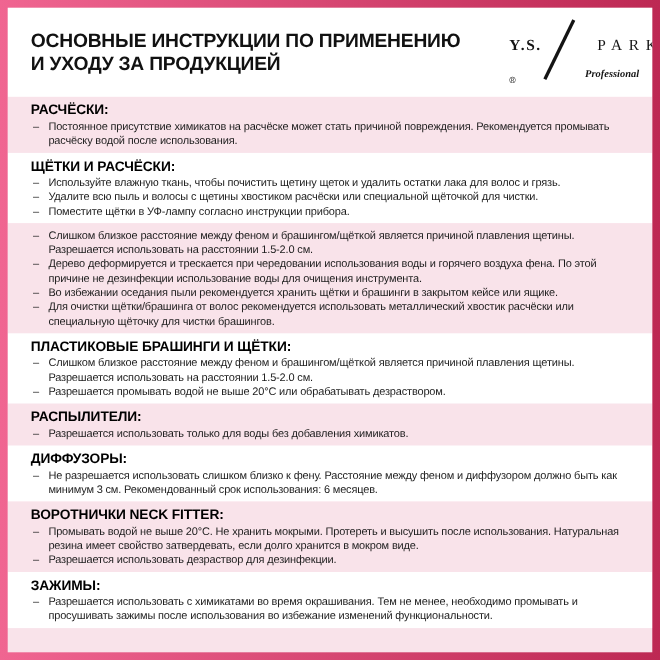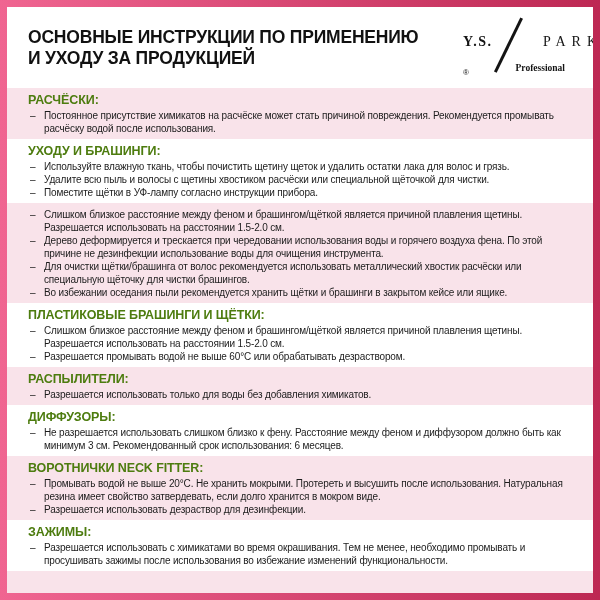--- a/index.html
+++ b/index.html
@@ -50,38 +50,38 @@
     color: #141414;
     margin-left: 28px;
   }
   .logo-slash {
     position: absolute; left: 44px; top: -2px;
     width: 2.5px; height: 60px;
     background: #141414;
     transform: rotate(26deg);
   }
   .logo-professional {
-    position: absolute; right: 16px; bottom: 4px;
+    position: absolute; right: 0; bottom: 4px;
     font-family: "Liberation Serif", serif;
-    font-weight: 700; font-size: 9.5px;
+    font-style: italic; font-weight: 700; font-size: 9.5px;
     color: #141414;
     text-align: center;
   }
   .logo-reg {
     position: absolute; left: 0; bottom: 0;
     font-size: 8px; color: #141414;
   }
   
   .section { padding: 4px 22px 4px 21px; flex: 0 0 auto; }
   .section.tint { background: #f9e3ea; }
   .section.plain { background: #ffffff; }
   .section h2 {
     font-size: 12.5px; line-height: 16px;
     font-weight: 700;
-    color: #4d7c0f;
+    color: #000000;
     letter-spacing: -0.1px;
   }
   .section ul { list-style: none; margin: 1px 0 0 0; }
   .section li {
     position: relative;
     font-size: 10px; line-height: 13px;
     letter-spacing: -0.15px;
     padding-left: 16px;
   }
   .section li::before {
@@ -110,42 +110,42 @@
     </div>
 
     <div class="section tint">
       <h2>РАСЧЁСКИ:</h2>
       <ul>
         <li>Постоянное присутствие химикатов на расчёске может стать причиной повреждения. Рекомендуется промывать расчёску водой после использования.</li>
       </ul>
     </div>
 
     <div class="section plain">
-      <h2>УХОДУ И БРАШИНГИ:</h2>
+      <h2>ЩЁТКИ И РАСЧЁСКИ:</h2>
       <ul>
         <li>Используйте влажную ткань, чтобы почистить щетину щеток и удалить остатки лака для волос и грязь.</li>
         <li>Удалите всю пыль и волосы с щетины хвостиком расчёски или специальной щёточкой для чистки.</li>
         <li>Поместите щётки в УФ-лампу согласно инструкции прибора.</li>
       </ul>
     </div>
 
     <div class="section tint">
       <ul>
         <li>Слишком близкое расстояние между феном и брашингом/щёткой является причиной плавления щетины. Разрешается использовать на расстоянии 1.5-2.0 см.</li>
         <li>Дерево деформируется и трескается при чередовании использования воды и горячего воздуха фена. По этой причине не дезинфекции использование воды для очищения инструмента.</li>
+        <li>Во избежании оседания пыли рекомендуется хранить щётки и брашинги в закрытом кейсе или ящике.</li>
         <li>Для очистки щётки/брашинга от волос рекомендуется использовать металлический хвостик расчёски или специальную щёточку для чистки брашингов.</li>
-        <li>Во избежании оседания пыли рекомендуется хранить щётки и брашинги в закрытом кейсе или ящике.</li>
       </ul>
     </div>
 
     <div class="section plain">
       <h2>ПЛАСТИКОВЫЕ БРАШИНГИ И ЩЁТКИ:</h2>
       <ul>
         <li>Слишком близкое расстояние между феном и брашингом/щёткой является причиной плавления щетины. Разрешается использовать на расстоянии 1.5-2.0 см.</li>
-        <li>Разрешается промывать водой не выше 60°C или обрабатывать дезраствором.</li>
+        <li>Разрешается промывать водой не выше 20°C или обрабатывать дезраствором.</li>
       </ul>
     </div>
 
     <div class="section tint">
       <h2>РАСПЫЛИТЕЛИ:</h2>
       <ul>
         <li>Разрешается использовать только для воды без добавления химикатов.</li>
       </ul>
     </div>
 

